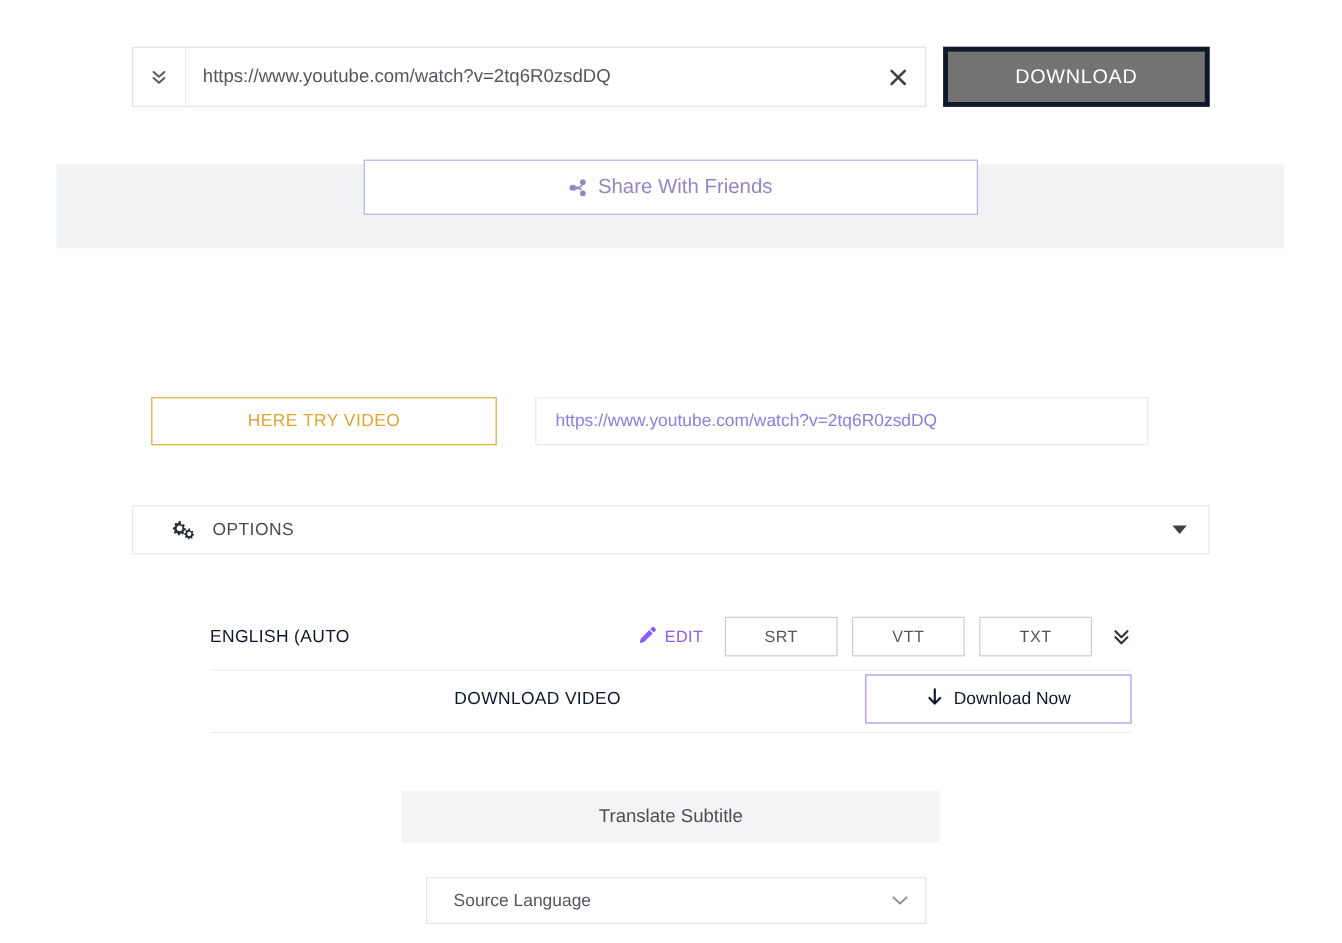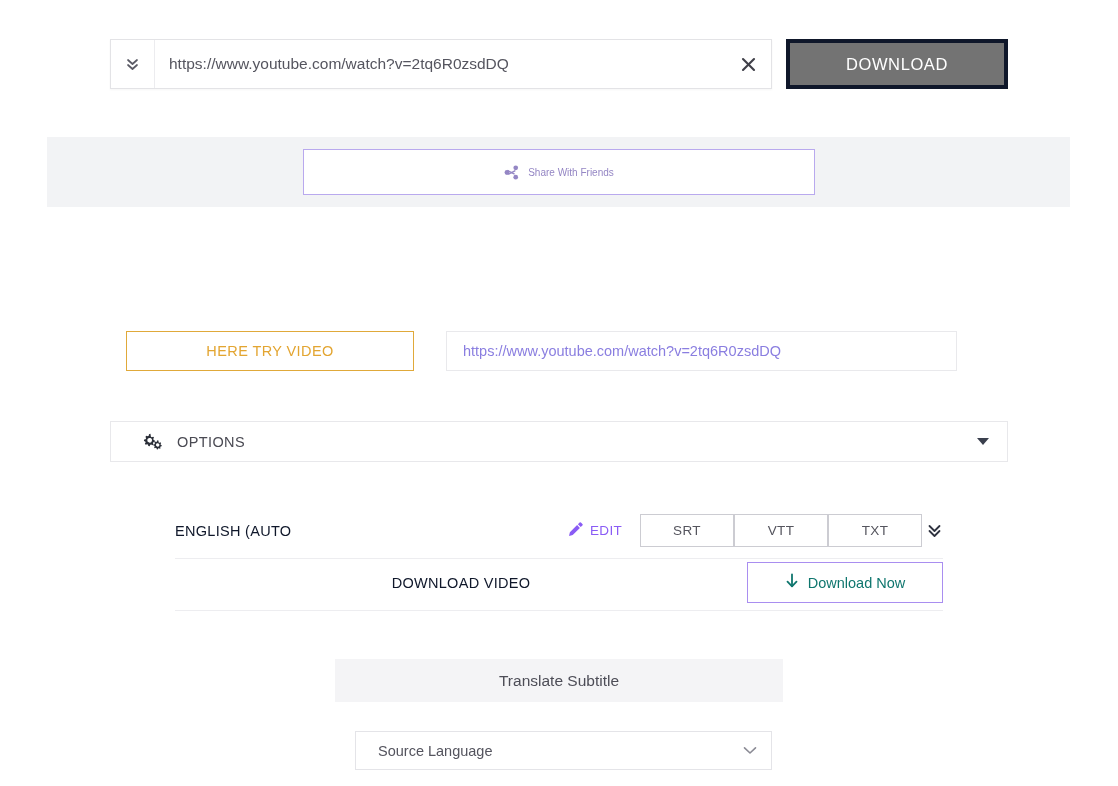--- a/index.html
+++ b/index.html
@@ -56,28 +56,28 @@
     cursor: pointer;
   }
 
   
   .share-band {
     position: absolute; left: 47px; top: 137px;
     width: 1023px; height: 70px;
     background: #f2f3f5;
   }
   .share-btn {
-    position: absolute; left: 303px; top: 149px;
+    position: absolute; left: 303px; top: 133px;
     width: 512px; height: 46px;
     background: #ffffff;
     border: 1px solid #b9a9ee;
     display: flex; align-items: center; justify-content: center;
     gap: 9px;
     color: #9486c4;
-    font-size: 10px;
+    font-size: 17px;
     cursor: pointer;
   }
   .share-btn svg { display:block; }
 
   
   .video-title {
     position: absolute; left: 0; top: 256px; width: 1118px;
     text-align: center;
     font-size: 17.5px; color: #61626b; font-weight: 400;
   }
@@ -141,28 +141,28 @@
     display: flex; align-items: center; gap: 7px;
     color: #8a5cf5; font-size: 13.5px; letter-spacing: .3px;
     margin-right: 18px; cursor: pointer;
   }
   .fmt-btn {
     width: 94px; height: 33px;
     border: 1px solid #ccccd2;
     background: #fff;
     color: #55555e; font-size: 13.5px; letter-spacing: .4px;
     display:flex; align-items:center; justify-content:center;
-    margin-right: 0; cursor: pointer;
+    margin-right: 12px; cursor: pointer;
   }
   .row-chev { color:#2f3340; display:flex; align-items:center; cursor:pointer; margin-left: 4px;}
   .dl-now-btn {
-    width: 196px; height: 41px;
+    width: 222px; height: 41px;
     border: 1px solid #a98ef0;
     background: #fff;
-    color: #0f766e;
+    color: #0f172a;
     font-size: 14.5px;
     display: flex; align-items: center; justify-content: center; gap: 9px;
     cursor: pointer;
   }
 
   
   .translate-band {
     position: absolute; left: 335px; top: 659px;
     width: 448px; height: 43px;
     background: #f4f4f6;

